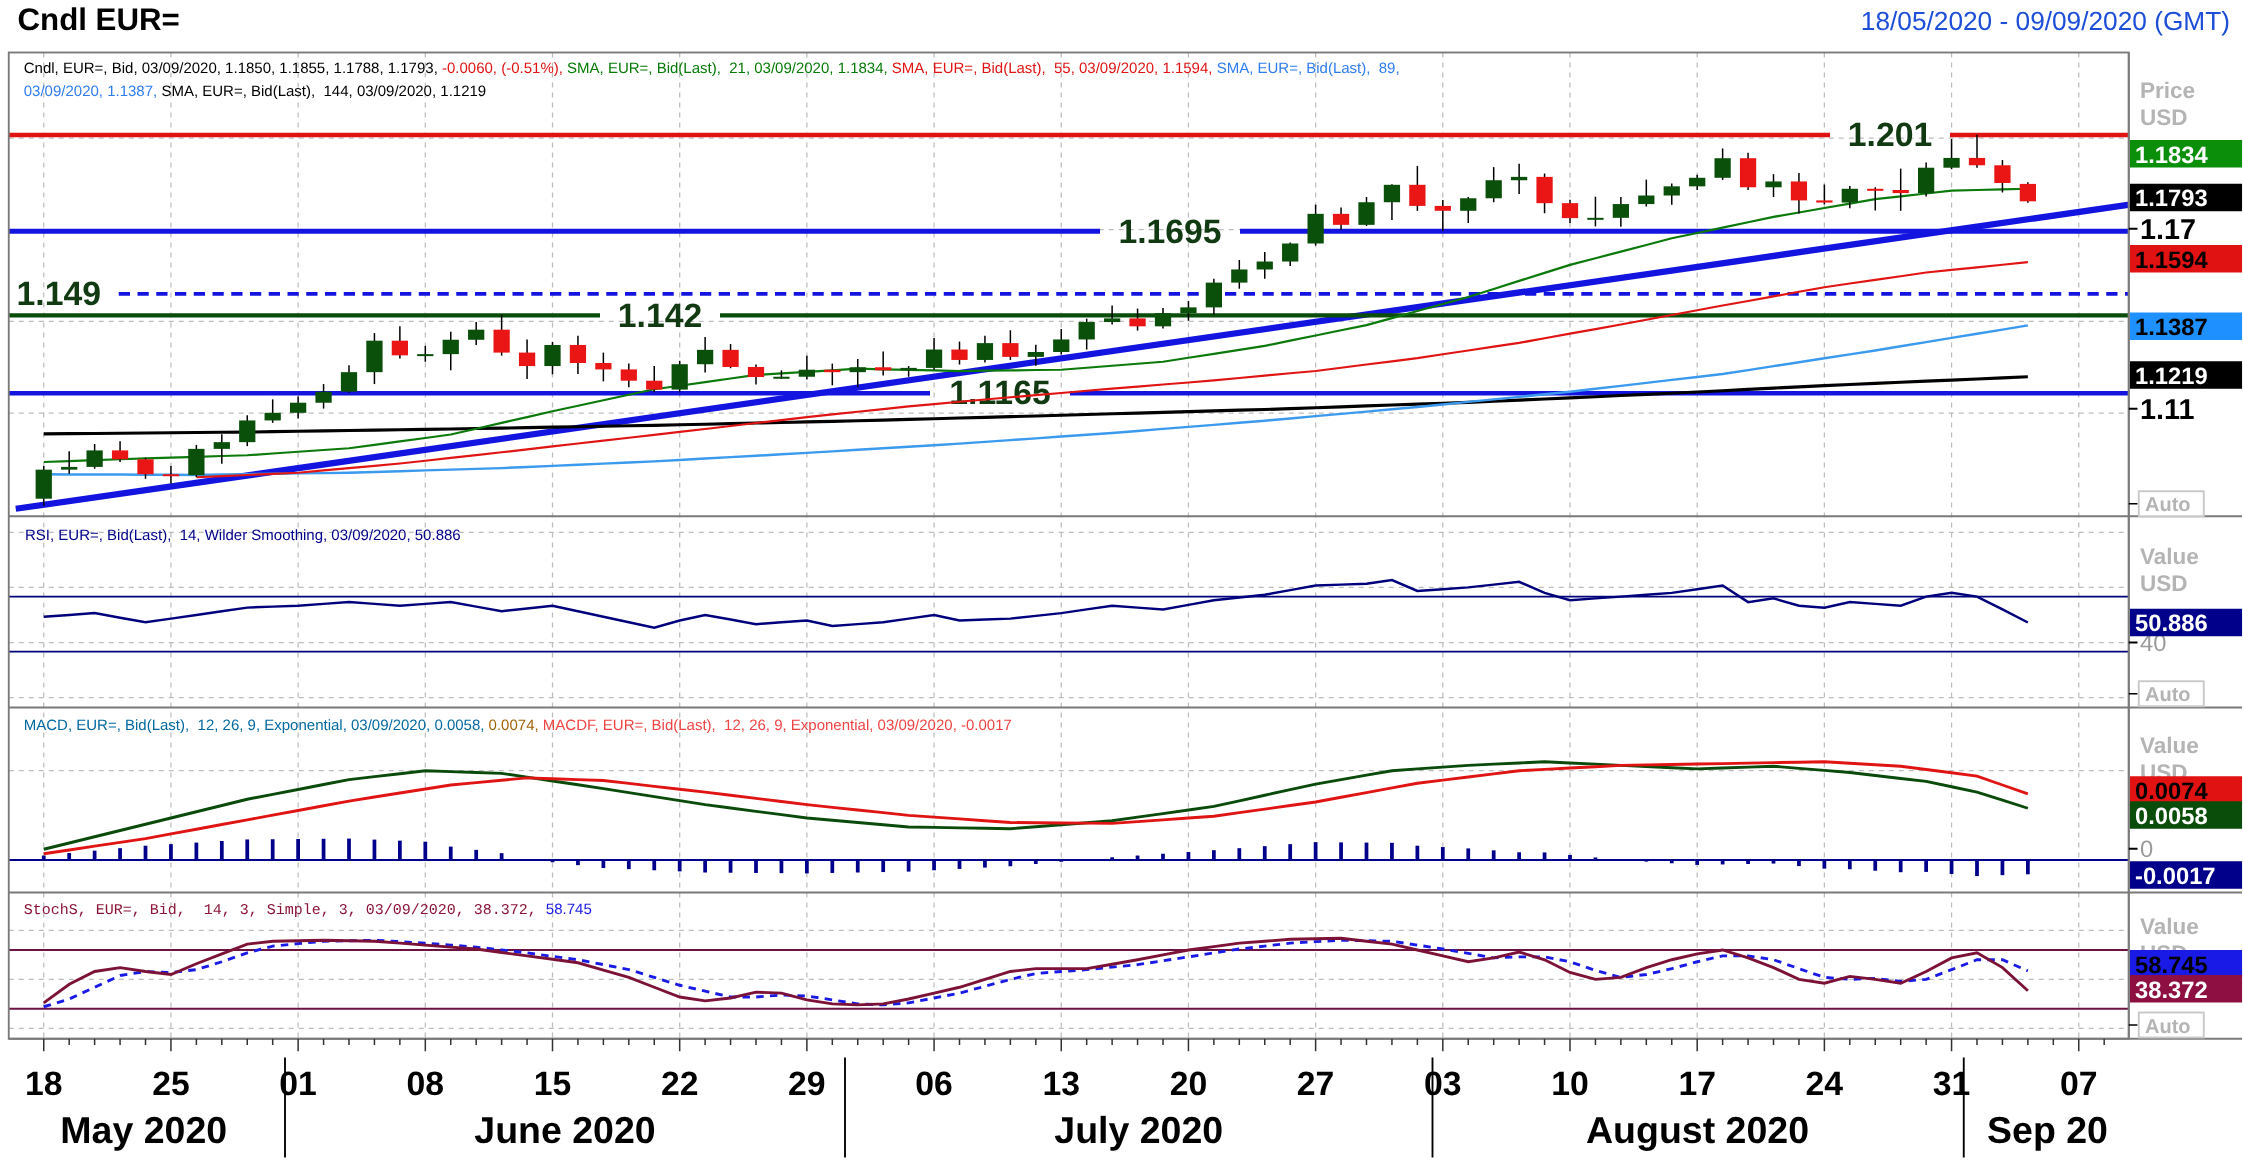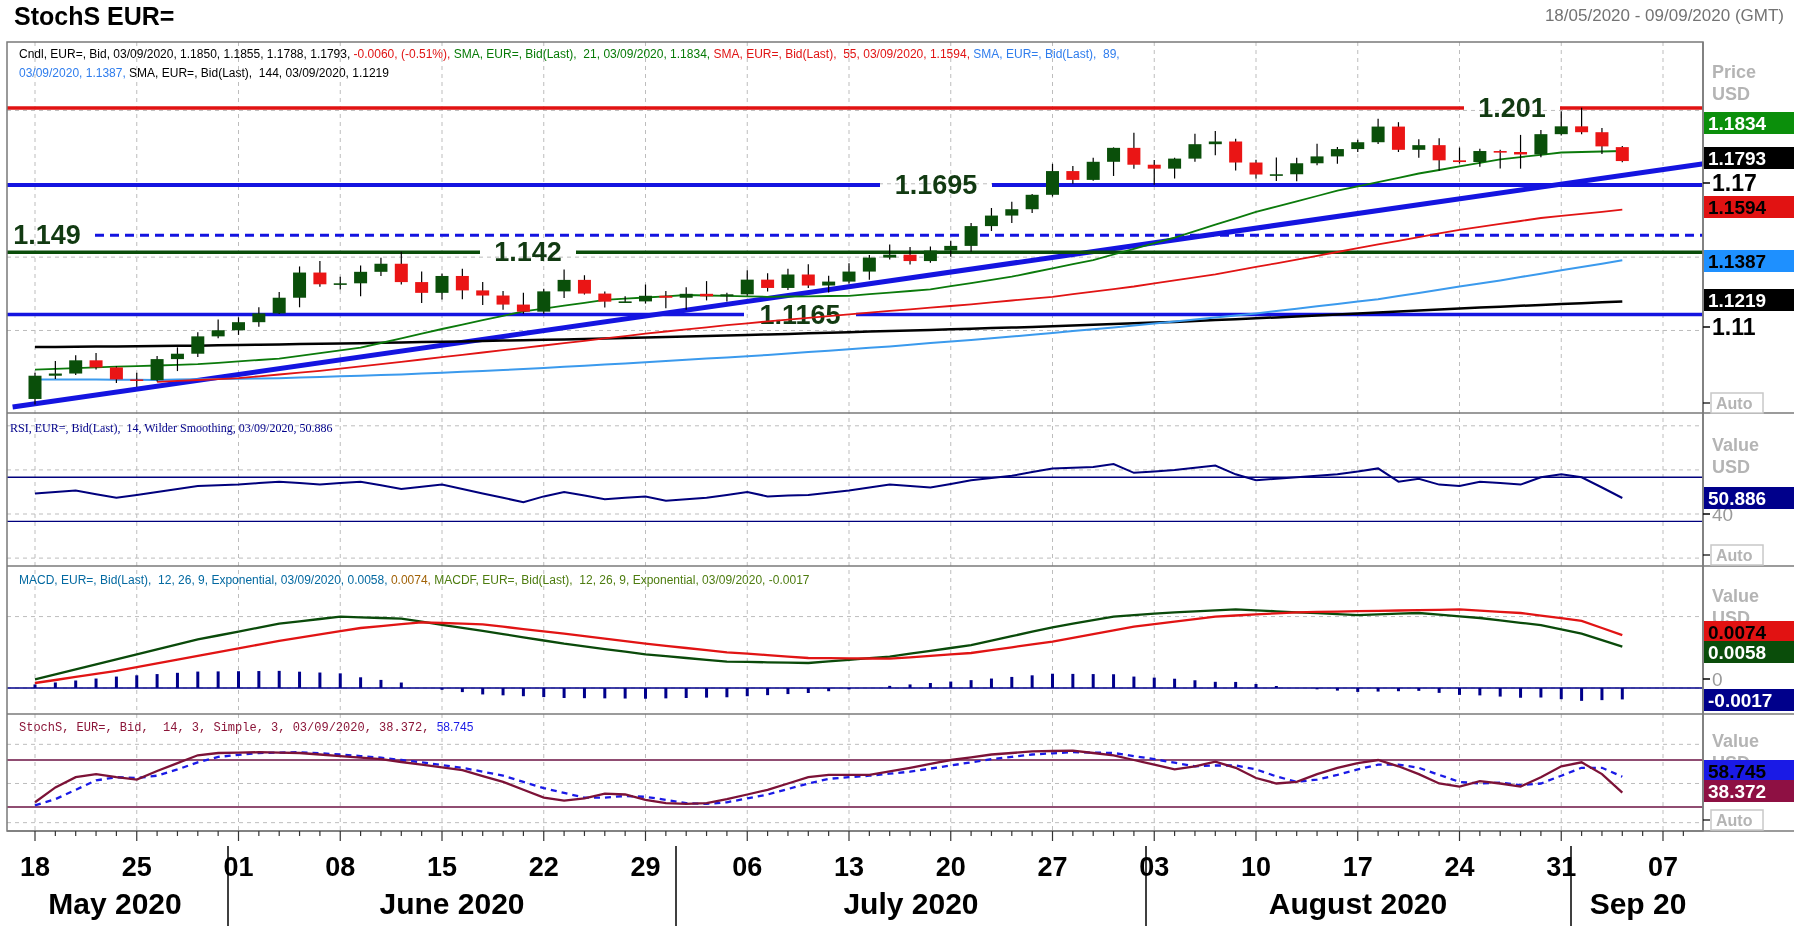--- a/index.html
+++ b/index.html
@@ -1,31 +1,31 @@
 <!DOCTYPE html>
 <html><head>
 <meta charset="utf-8">
 <style>
   html,body{margin:0;padding:0;background:#fff;font-family:"Liberation Sans",sans-serif;}
   #root{position:relative;width:1794px;height:933px;background:#fff;overflow:hidden;}
   #title{position:absolute;left:14px;top:2px;font-size:25px;font-weight:bold;color:#000;letter-spacing:0px;}
-  #daterange{position:absolute;right:10px;top:6px;font-size:17px;color:#737373;}
+  #daterange{position:absolute;right:10px;top:6px;font-size:21px;color:#1d4ed8;}
   .legend{position:absolute;font-size:12px;white-space:pre-wrap;line-height:19px;}
   #legend-price{left:19px;top:45px;width:1660px;}
-  #legend-rsi{left:10px;top:419px;font-family:Liberation Serif, serif;}
+  #legend-rsi{left:20px;top:419px;}
   #legend-macd{left:19px;top:571px;}
   #legend-stoch{left:19px;top:718px;}
   svg{position:absolute;left:0;top:0;}
   text{font-family:"Liberation Sans",sans-serif;}
 </style>
 </head>
 <body>
 
 <div id="root">
-  <div id="title">StochS EUR=</div>
+  <div id="title">Cndl EUR=</div>
   <div id="daterange">18/05/2020 - 09/09/2020 (GMT)</div>
   <svg id="chart-svg" width="1794" height="933" viewBox="0 0 1794 933">
       <g>
         <line x1="35" y1="42" x2="35" y2="831" stroke="#bdbdbd" stroke-width="1" stroke-dasharray="4,4"></line>
         <line x1="136.75" y1="42" x2="136.75" y2="831" stroke="#bdbdbd" stroke-width="1" stroke-dasharray="4,4"></line>
         <line x1="238.5" y1="42" x2="238.5" y2="831" stroke="#bdbdbd" stroke-width="1" stroke-dasharray="4,4"></line>
         <line x1="340.25" y1="42" x2="340.25" y2="831" stroke="#bdbdbd" stroke-width="1" stroke-dasharray="4,4"></line>
         <line x1="442" y1="42" x2="442" y2="831" stroke="#bdbdbd" stroke-width="1" stroke-dasharray="4,4"></line>
         <line x1="543.75" y1="42" x2="543.75" y2="831" stroke="#bdbdbd" stroke-width="1" stroke-dasharray="4,4"></line>
         <line x1="645.5" y1="42" x2="645.5" y2="831" stroke="#bdbdbd" stroke-width="1" stroke-dasharray="4,4"></line>
@@ -495,15 +495,15 @@
         </g>
         <g>
           <line x1="1703" y1="820" x2="1710" y2="820" stroke="#000" stroke-width="1.2"></line>
           <rect x="1711" y="810" width="52" height="20" fill="#fff" stroke="#c8c8c8" stroke-width="1.5"></rect>
           <text x="1716" y="826" font-size="16" font-weight="bold" fill="#b4b4b4">Auto</text>
         </g>
       </g>
     </svg>
   <div id="legend-price" class="legend"><div><span style="color: rgb(0, 0, 0);">Cndl, EUR=, Bid, 03/09/2020, 1.1850, 1.1855, 1.1788, 1.1793, </span><span style="color: rgb(224, 20, 20);">-0.0060, (-0.51%), </span><span style="color: rgb(6, 122, 6);">SMA, EUR=, Bid(Last),  21, 03/09/2020, 1.1834, </span><span style="color: rgb(224, 20, 20);">SMA, EUR=, Bid(Last),  55, 03/09/2020, 1.1594, </span><span style="color: rgb(47, 125, 237);">SMA, EUR=, Bid(Last),  89, </span></div><div><span style="color: rgb(47, 125, 237);">03/09/2020, 1.1387, </span><span style="color: rgb(0, 0, 0);">SMA, EUR=, Bid(Last),  144, 03/09/2020, 1.1219</span></div></div>
   <div id="legend-rsi" class="legend"><div><span style="color: rgb(0, 0, 139);">RSI, EUR=, Bid(Last),  14, Wilder Smoothing, 03/09/2020, 50.886</span></div></div>
-  <div id="legend-macd" class="legend"><div><span style="color: #0369a1;">MACD, EUR=, Bid(Last),  12, 26, 9, Exponential, 03/09/2020, 0.0058, </span><span style="color: #a16207;">0.0074, </span><span style="color: #4d7c0f;">MACDF, EUR=, Bid(Last),  12, 26, 9, Exponential, 03/09/2020, -0.0017</span></div></div>
+  <div id="legend-macd" class="legend"><div><span style="color: #0369a1;">MACD, EUR=, Bid(Last),  12, 26, 9, Exponential, 03/09/2020, 0.0058, </span><span style="color: #a16207;">0.0074, </span><span style="color: #ef4444;">MACDF, EUR=, Bid(Last),  12, 26, 9, Exponential, 03/09/2020, -0.0017</span></div></div>
   <div id="legend-stoch" class="legend"><div><span style="color: rgb(139, 21, 56); font-family: Liberation Mono, monospace;">StochS, EUR=, Bid,  14, 3, Simple, 3, 03/09/2020, 38.372, </span><span style="color: rgb(26, 26, 230);">58.745</span></div></div>
 </div>
 
 </body></html>

